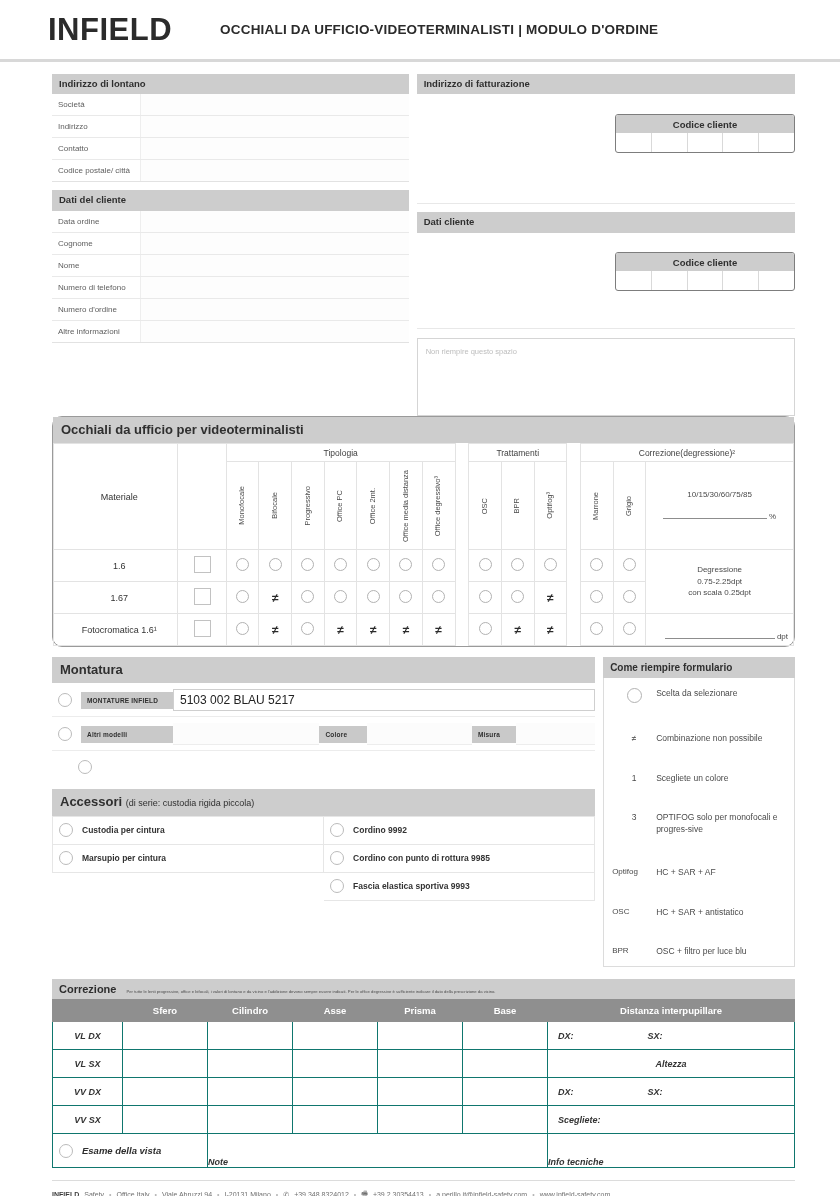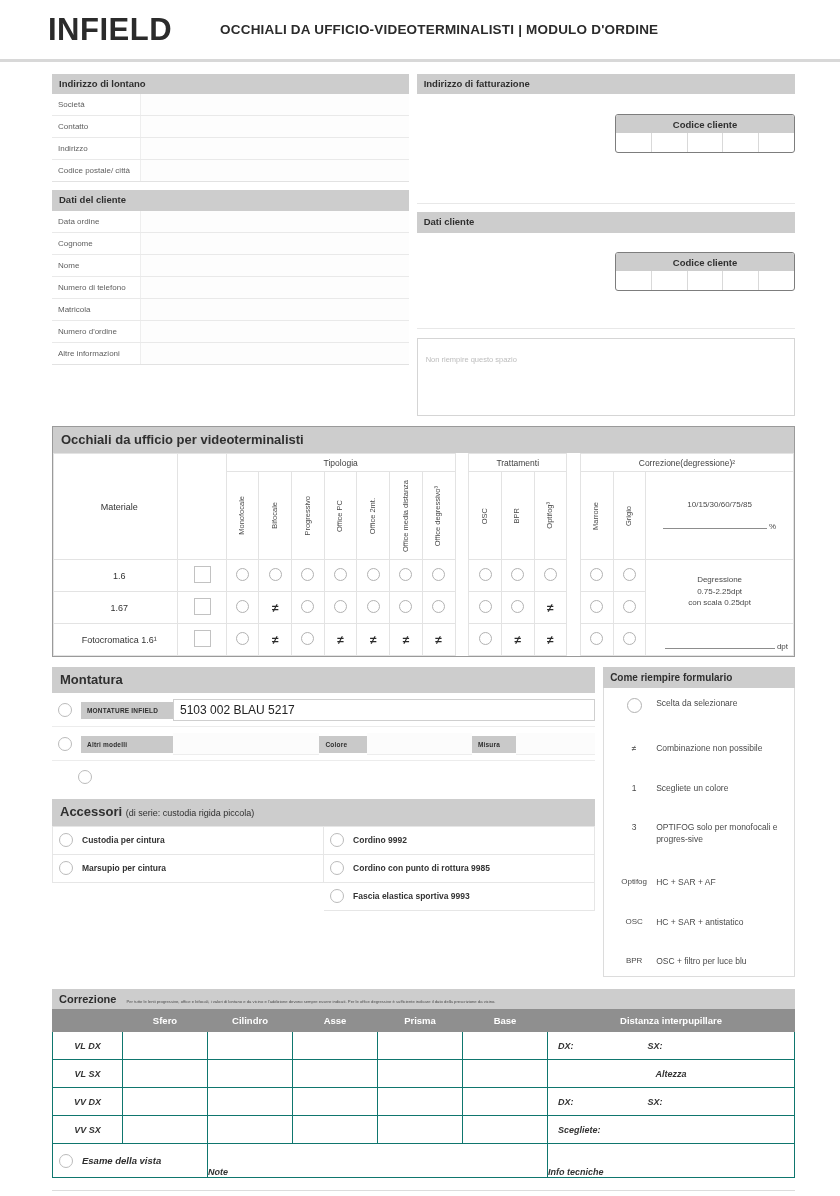--- a/index.html
+++ b/index.html
@@ -81,31 +81,30 @@
   .code-cells { display: flex; height: 19px; }
   .code-cells span { flex: 1; border-right: 1px solid #d9d9d9; }
   .code-cells span:last-child { border-right: none; }
 
   .blank-area { height: 110px; border-bottom: 1px solid #e8e8e8; }
   .blank-area.tall { height: 96px; }
 
   .note-box {
     border: 1px solid #d5d5d5;
     height: 78px;
-    padding: 16px 8px;
+    padding: 8px 8px;
     font-size: 7.5px;
     color: #bdbdbd;
     margin-top: 9px;
   }
 
   
   .product-section {
-    margin-top: 10px;
     border: 1.5px solid #9a9a9a;
-    border-radius: 0;
+    border-radius: 10px;
   }
   .prod-table { width: 100%; border-collapse: collapse; table-layout: fixed; }
   .prod-table td, .prod-table th {
     border: 1px solid #e3e3e3;
     font-size: 8px; color: #4a4a4a; font-weight: normal;
     text-align: center; vertical-align: middle;
   }
   .grp-head {
     font-size: 8.5px !important; color: #3f3f3f !important;
     padding: 4px 0 3px 0;
@@ -170,21 +169,21 @@
     font-size: 12px; color: #222; padding: 4px 6px; height: 22px;
     display: flex; align-items: center;
   }
   .inp.plain { border: none; background: #fcfcfc; border-bottom: 1px solid #ededed; }
   .lone-radio { padding: 9px 0 9px 26px; }
 
   
   .legend { border: 1px solid #dcdcdc; border-top: none; }
   .legend-row { display: flex; padding: 14px 8px; font-size: 8.5px; color: #4a4a4a; }
   .legend-key { width: 44px; flex: none; text-align: center; font-weight: normal; }
-  .legend-key.small { font-size: 8px; text-align: center; }
+  .legend-key.small { font-size: 8px; text-align: left; }
   .legend-txt { line-height: 1.35; }
 
   
   .acc-table { width: 100%; border-collapse: collapse; table-layout: fixed; }
   .acc-table td {
     border: 1px solid #e6e6e6; height: 28px;
     font-size: 8.5px; font-weight: bold; color: #333;
     padding: 0 6px;
   }
   .acc-cell { display: flex; align-items: center; }
@@ -242,25 +241,25 @@
       <div class="col-left">
         <div class="panel">
           <div class="bar">Indirizzo di lontano</div>
           <table class="field-table">
             <tbody>
                 <tr>
               <td class="lbl">Società</td>
               <td class="val"></td>
             </tr>
             <tr>
+              <td class="lbl">Indirizzo</td>
+              <td class="val"></td>
+            </tr>
+            <tr>
               <td class="lbl">Contatto</td>
-              <td class="val"></td>
-            </tr>
-            <tr>
-              <td class="lbl">Indirizzo</td>
               <td class="val"></td>
             </tr>
             <tr>
               <td class="lbl">Codice postale/ città</td>
               <td class="val"></td>
             </tr>
           </tbody>
             </table>
         </div>
 
@@ -277,24 +276,20 @@
             <tr>
               <td class="lbl">Cognome</td>
               <td class="val"></td>
             </tr>
             <tr>
               <td class="lbl">Nome</td>
               <td class="val"></td>
             </tr>
             <tr>
               <td class="lbl">Numero di telefono</td>
-              <td class="val"></td>
-            </tr>
-            <tr>
-              <td class="lbl">Matricola</td>
               <td class="val"></td>
             </tr>
             <tr>
               <td class="lbl">Numero d'ordine</td>
               <td class="val"></td>
             </tr>
             <tr>
               <td class="lbl">Altre informazioni</td>
               <td class="val"></td>
             </tr>

